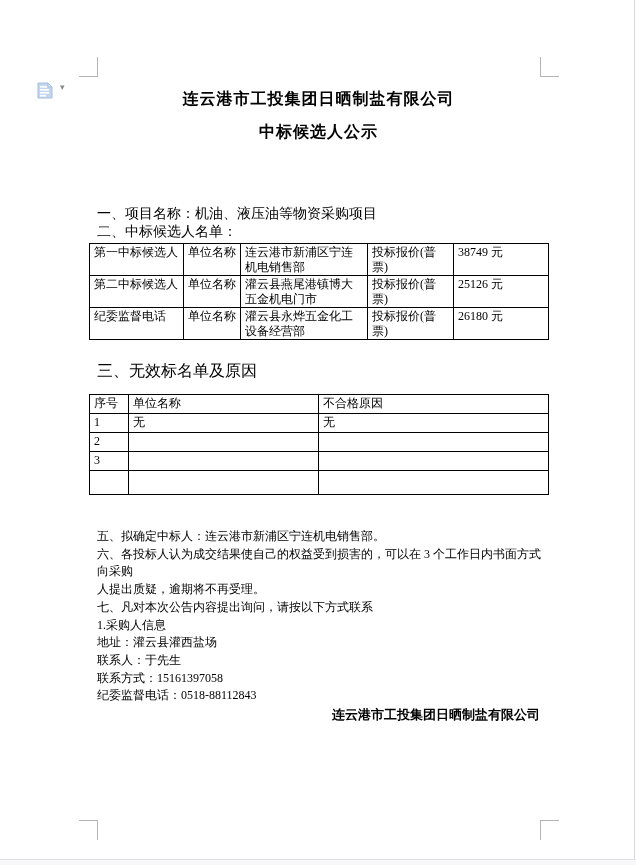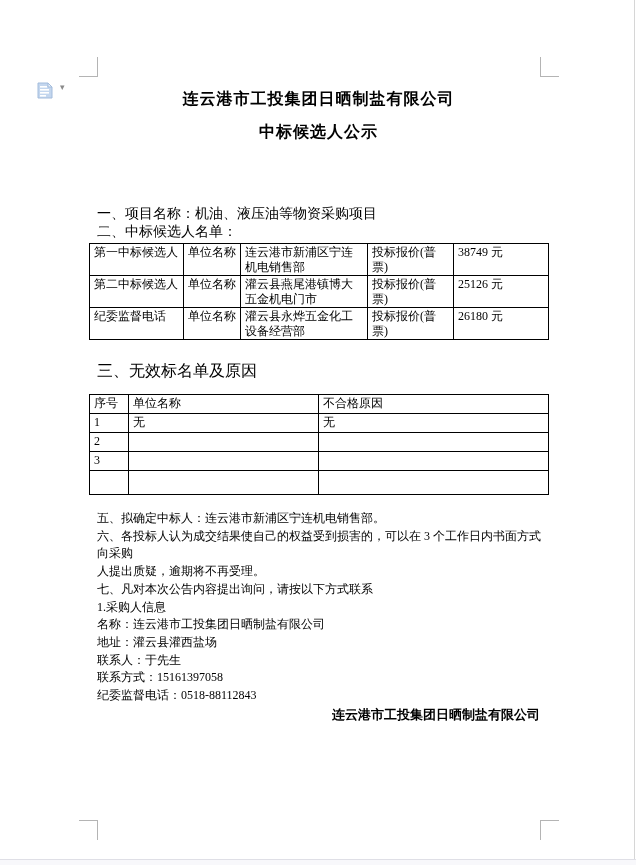--- a/index.html
+++ b/index.html
@@ -27,21 +27,21 @@
   .lead{position:absolute;left:97px;top:205px;width:443px;font-size:14px;line-height:17.5px;}
   .sec-heading{position:absolute;left:97px;top:361px;width:443px;font-size:16px;}
   table{border-collapse:collapse;table-layout:fixed;position:absolute;left:89px;}
   table td,table th{border:1px solid #000;font-size:12px;font-weight:normal;
     text-align:left;vertical-align:top;padding:1px 4px;line-height:14.5px;overflow:hidden;}
   .t1{top:243px;width:459px;}
   .t1 tr{height:30px;}
   .t2{top:394px;width:459px;}
   .t2 tr{height:19px;}
   .t2 tr.tall{height:24px;}
-  .paras{position:absolute;left:97px;top:510px;width:450px;font-size:12px;line-height:17.7px;}
+  .paras{position:absolute;left:97px;top:528px;width:450px;font-size:12px;line-height:17.7px;}
   .signature{position:absolute;left:97px;top:704px;width:443px;text-align:right;
     font-weight:bold;font-size:13px;line-height:22px;}
 </style>
 </head>
 <body>
 
 <div>
 
   <div class="crop tl"></div>
   <div class="crop tr"></div>
@@ -139,21 +139,20 @@
     </tr>
   </tbody>
     </table>
 
   <div class="paras">
     <div>五、拟确定中标人：连云港市新浦区宁连机电销售部。</div>
     <div>六、各投标人认为成交结果使自己的权益受到损害的，可以在 3 个工作日内书面方式向采购</div>
     <div>人提出质疑，逾期将不再受理。</div>
     <div>七、凡对本次公告内容提出询问，请按以下方式联系</div>
     <div>1.采购人信息</div>
-    <div>名称：连云港市工投集团日晒制盐有限公司</div>
     <div>地址：灌云县灌西盐场</div>
     <div>联系人：于先生</div>
     <div>联系方式：15161397058</div>
     <div>纪委监督电话：0518-88112843</div>
   </div>
 
   <div class="signature">
     <div>连云港市工投集团日晒制盐有限公司</div>
   </div>
 

